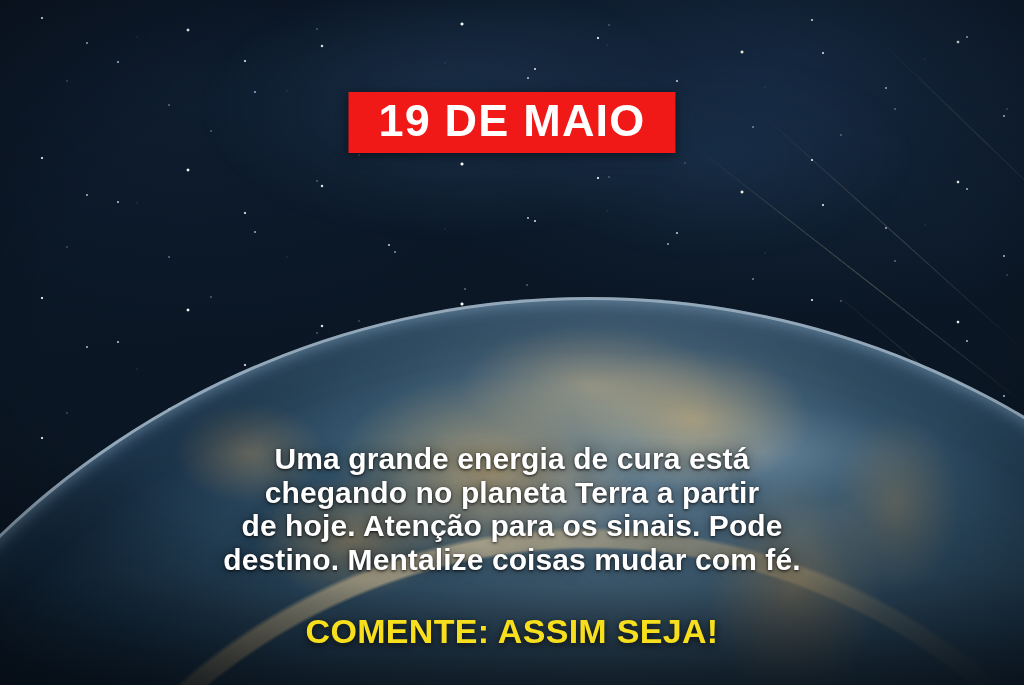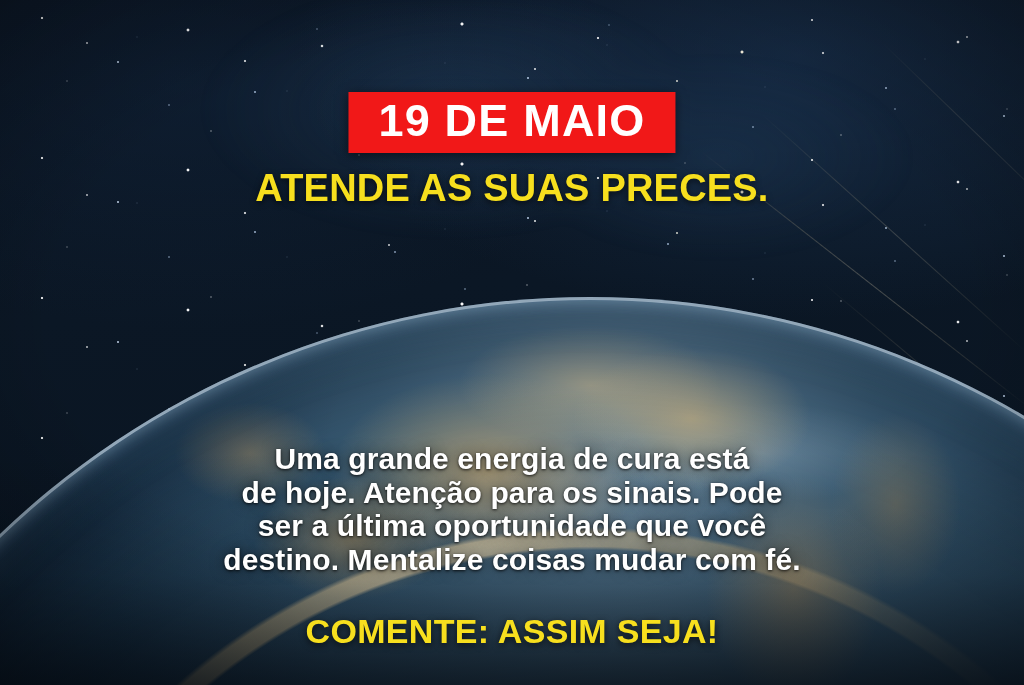--- a/index.html
+++ b/index.html
@@ -299,26 +299,25 @@
     <div class="earth-glow-warm"></div>
   </div>
 
   <div class="vignette"></div>
 
   <div class="content">
 
     <div class="badge">19 DE MAIO</div>
 
     <div class="headline">
-      <div>ATENDE AS SUAS PRECES.</div>
     </div>
 
     <div class="body-copy">
       <span class="ln">Uma grande energia de cura está</span>
+      <span class="ln">chegando no planeta Terra a partir</span>
       <span class="ln">de hoje. Atenção para os sinais. Pode</span>
-      <span class="ln">ser a última oportunidade que você</span>
       <span class="ln">destino. Mentalize coisas mudar com fé.</span>
     </div>
 
     <div class="cta">COMENTE: ASSIM SEJA!</div>
 
   </div>
 </div>
 
 </body></html>

